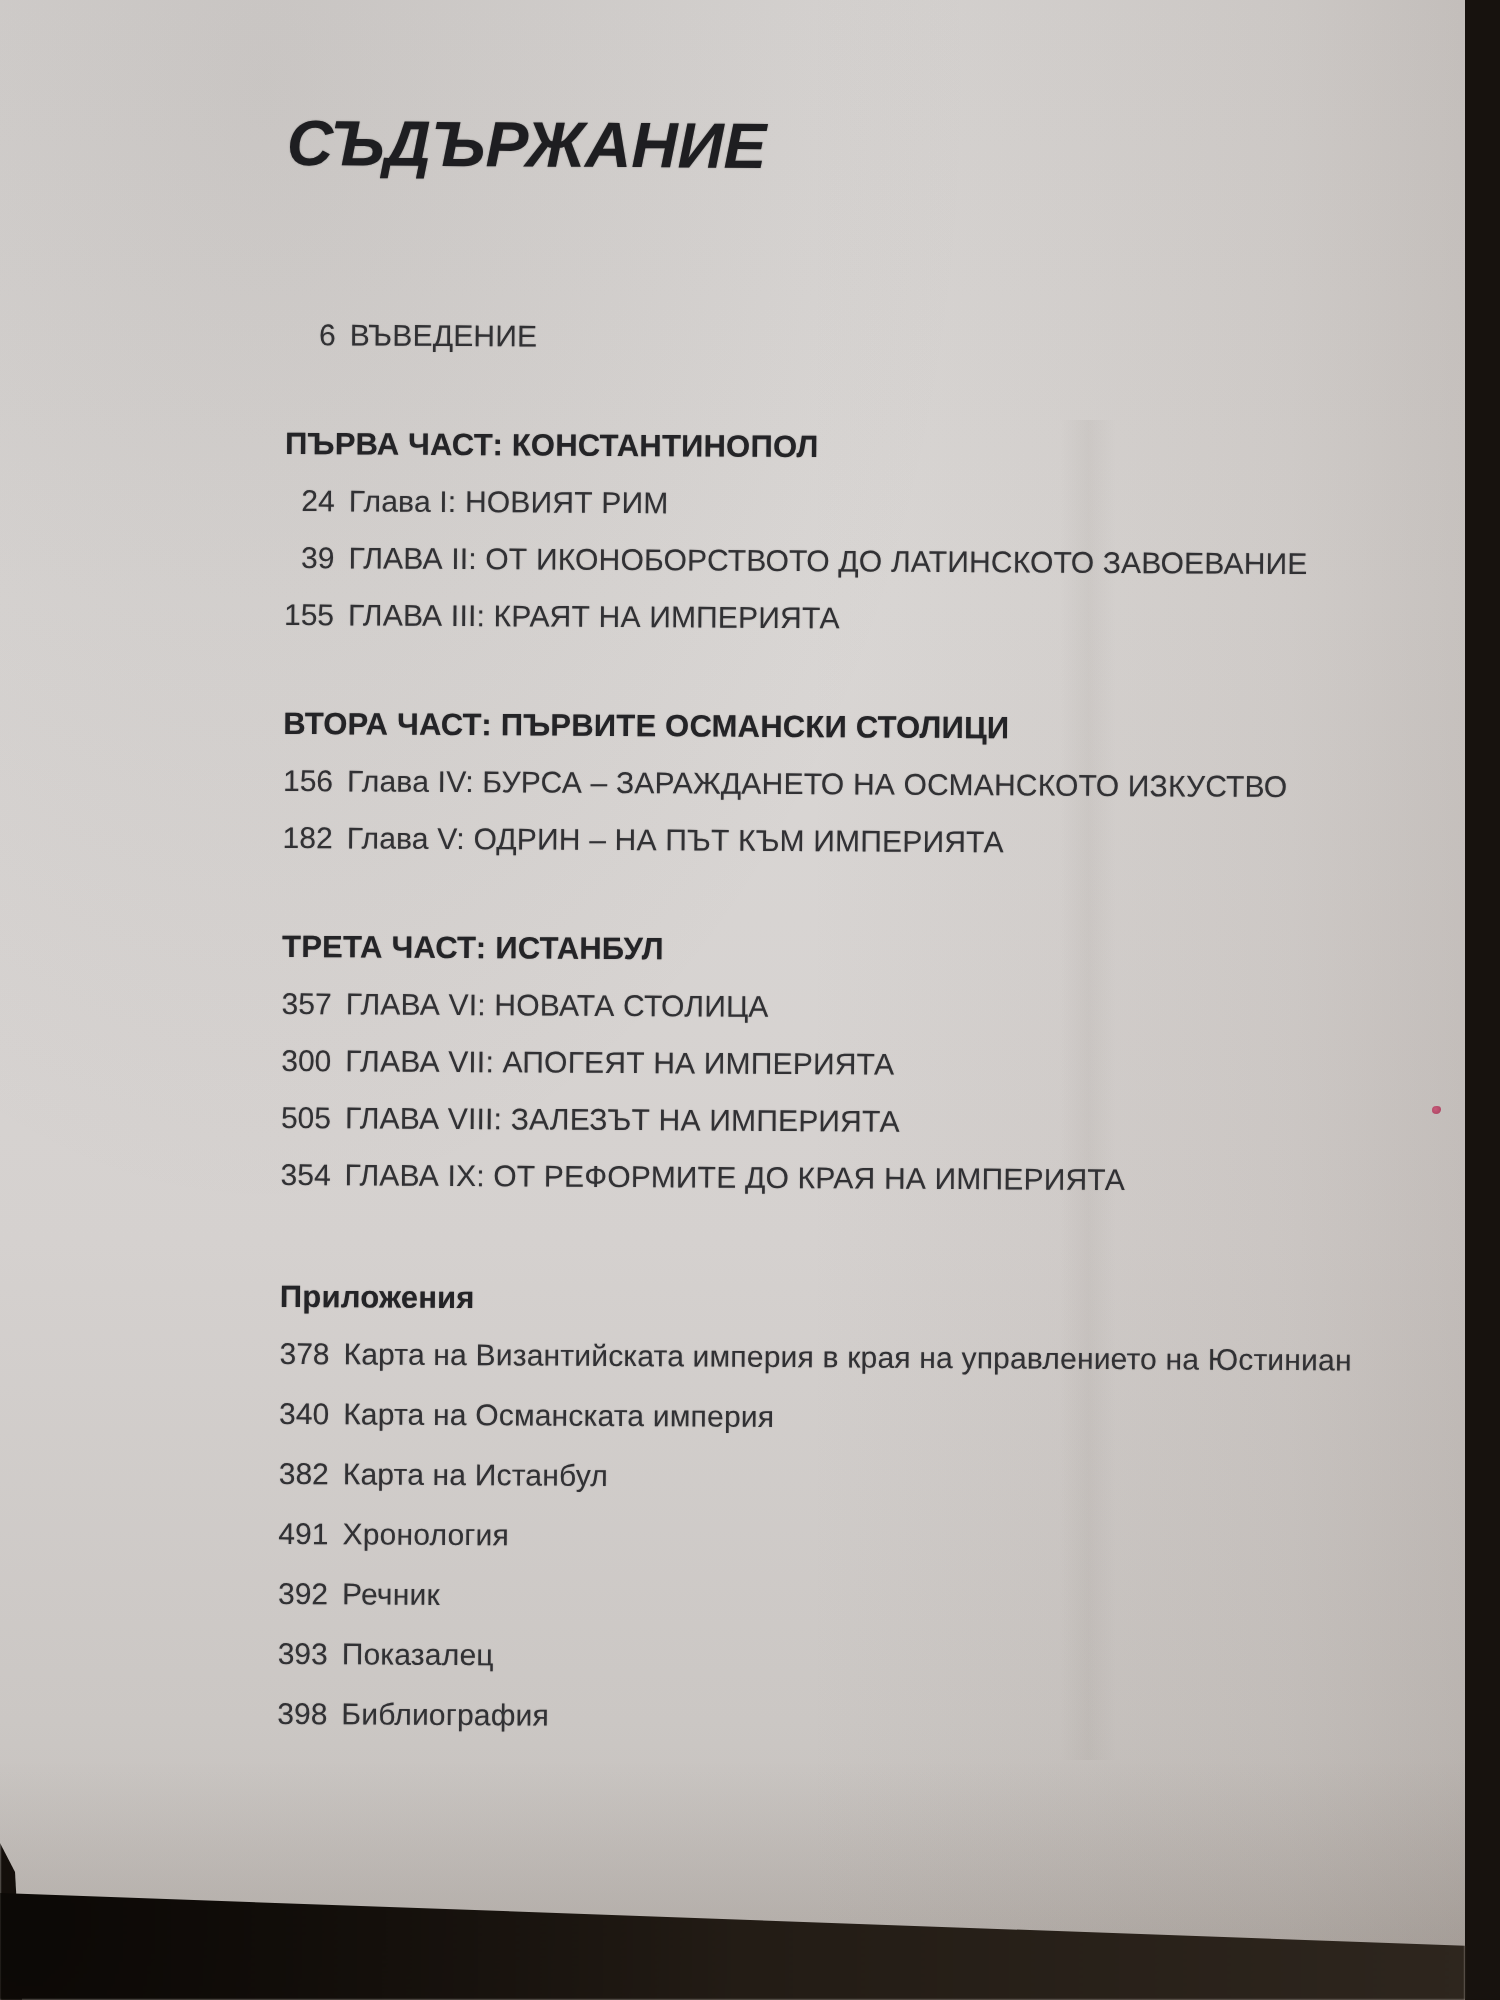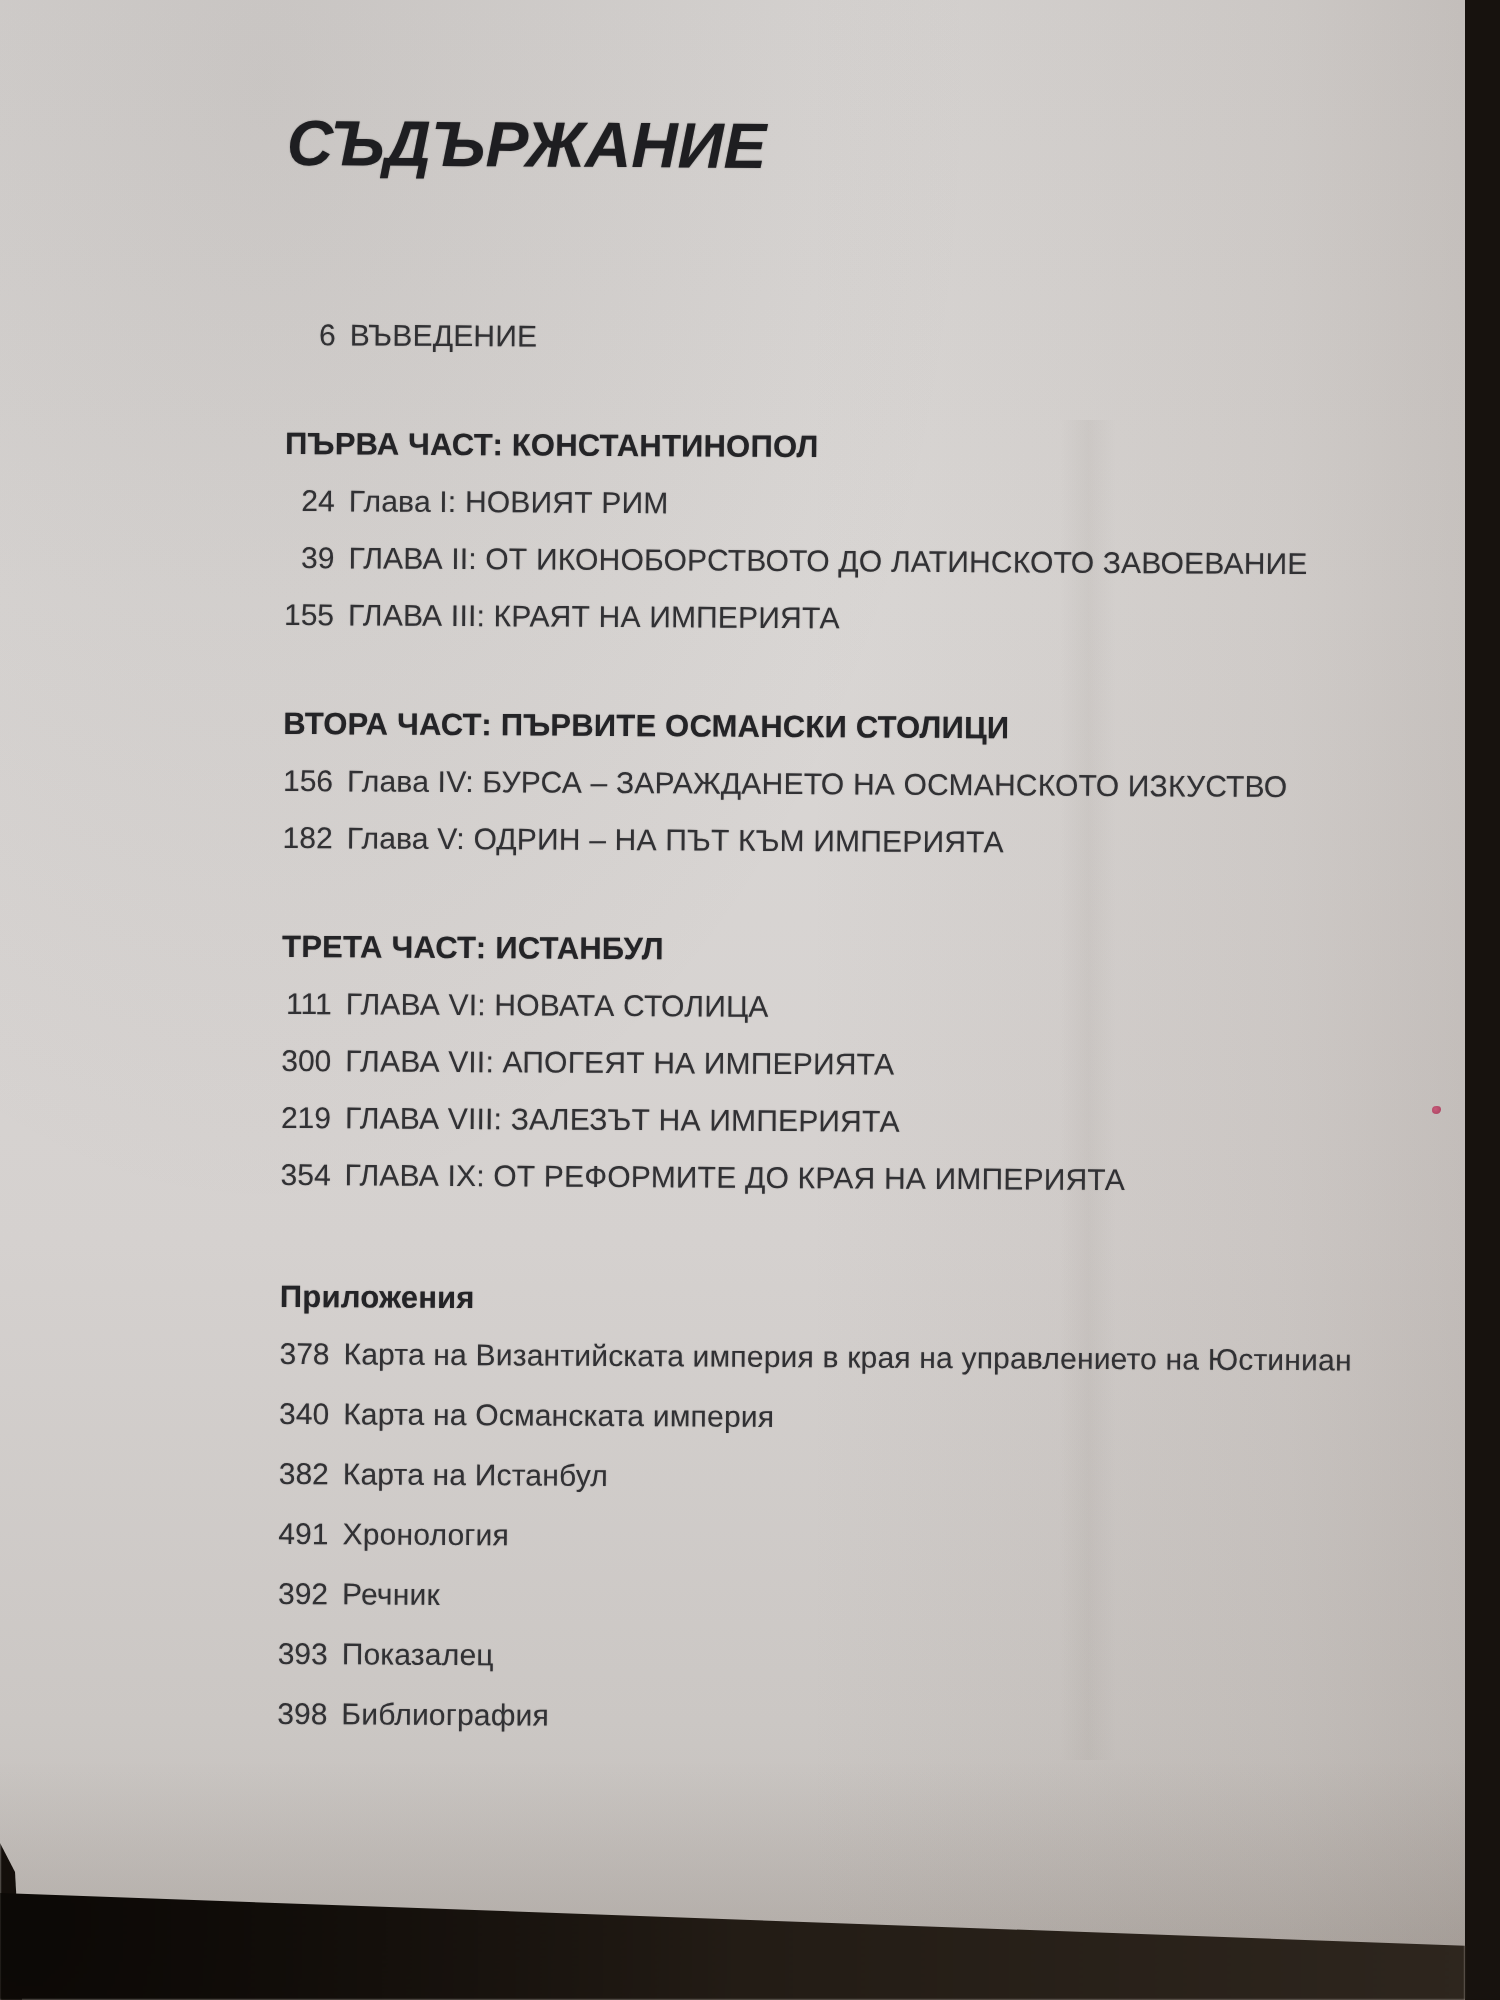--- a/index.html
+++ b/index.html
@@ -161,29 +161,29 @@
                 <span class="label">Глава IV: БУРСА – ЗАРАЖДАНЕТО НА ОСМАНСКОТО ИЗКУСТВО</span>
               </div>
               <div class="row">
                 <span class="num">182</span>
                 <span class="label">Глава V: ОДРИН – НА ПЪТ КЪМ ИМПЕРИЯТА</span>
               </div>
             </div>
             <div class="section sec-2">
               <div class="heading">ТРЕТА ЧАСТ: ИСТАНБУЛ</div>
               <div class="row">
-                <span class="num">111</span>
+                <span class="num">357</span>
                 <span class="label">ГЛАВА VI: НОВАТА СТОЛИЦА</span>
               </div>
               <div class="row">
                 <span class="num">300</span>
                 <span class="label">ГЛАВА VII: АПОГЕЯТ НА ИМПЕРИЯТА</span>
               </div>
               <div class="row">
-                <span class="num">219</span>
+                <span class="num">505</span>
                 <span class="label">ГЛАВА VIII: ЗАЛЕЗЪТ НА ИМПЕРИЯТА</span>
               </div>
               <div class="row">
                 <span class="num">354</span>
                 <span class="label">ГЛАВА IX: ОТ РЕФОРМИТЕ ДО КРАЯ НА ИМПЕРИЯТА</span>
               </div>
             </div>
             <div class="section sec-3">
               <div class="heading">Приложения</div>
               <div class="row">

